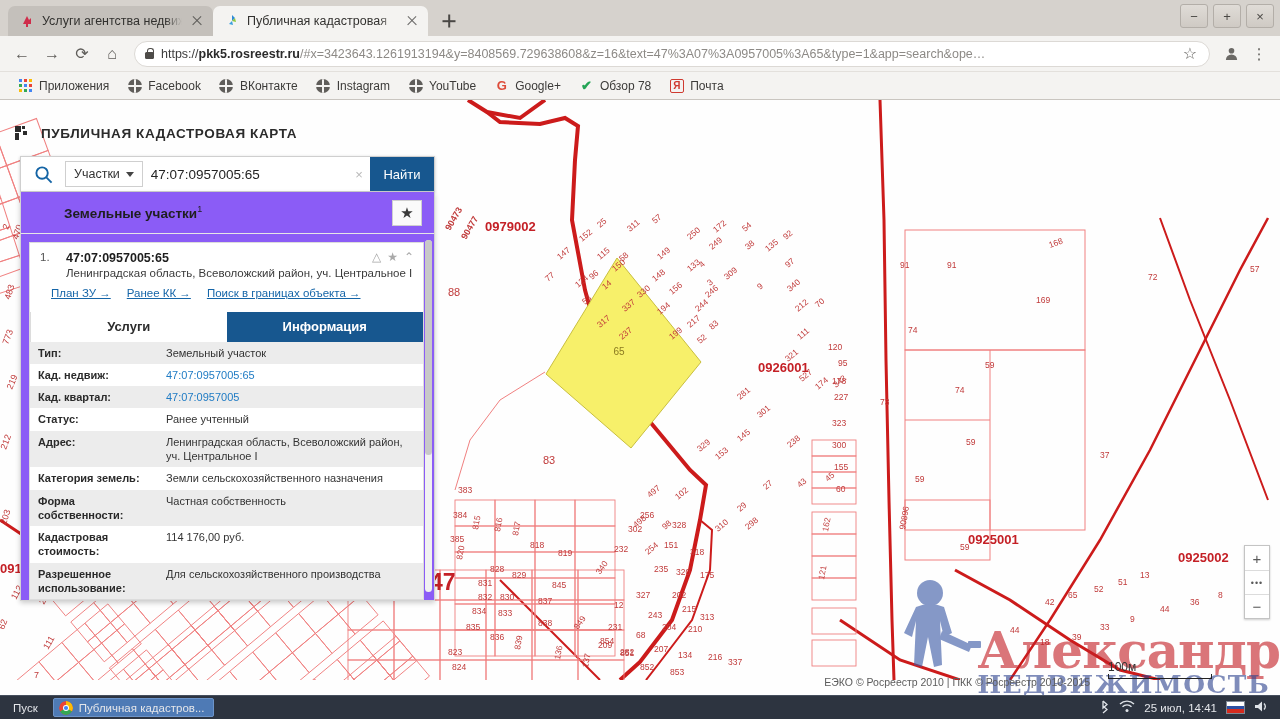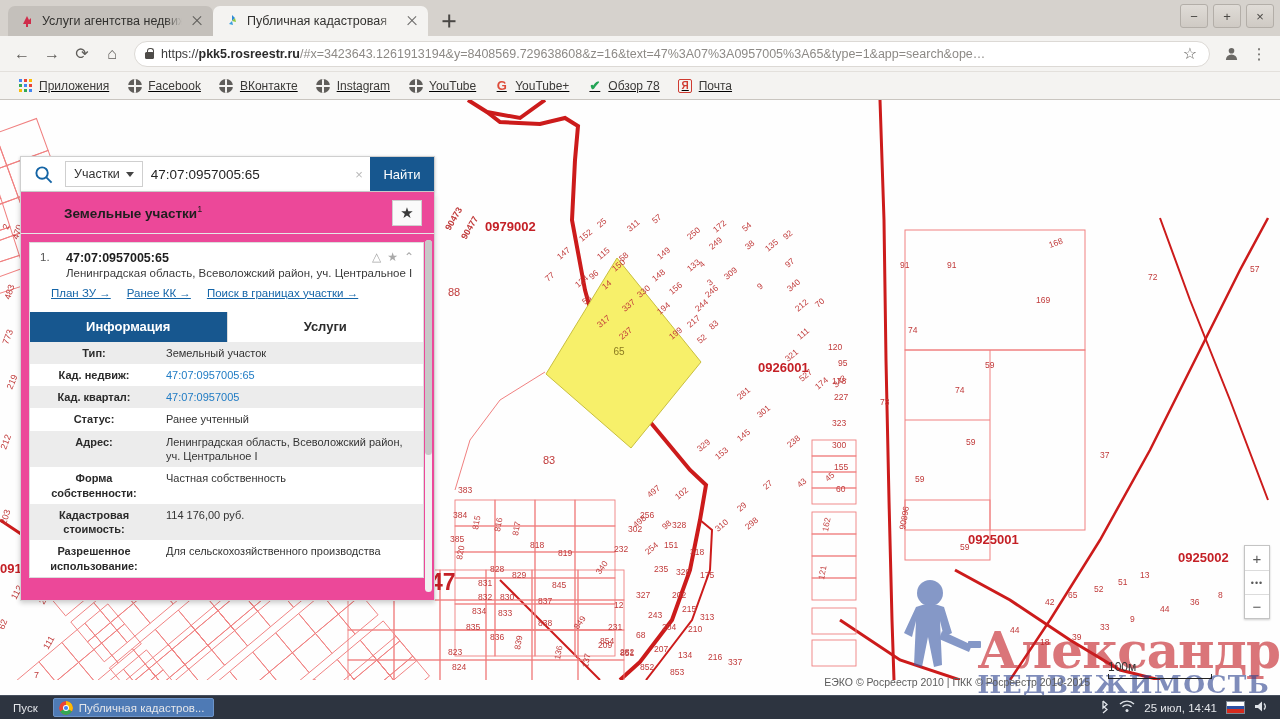--- a/index.html
+++ b/index.html
@@ -86,21 +86,21 @@
     font-size: 12.5px; color: #8d8a86; white-space: nowrap; overflow: hidden;
     flex: 1 1 auto;
   }
   .url b { color: #2b2b2b; font-weight: 700; }
   .url .dark { color: #3c3c3c; }
   .tbicon { width: 26px; height: 26px; display: flex; align-items: center; justify-content: center; color: #62605d; }
 
   
   .bookmarks {
     height: 28px; background: #f4f3f1; display: flex; align-items: center;
-    padding: 0 9px; gap: 0; border-bottom: 1px solid #c9c5c0; text-decoration: underline;
+    padding: 0 9px; gap: 0; border-bottom: 1px solid #c9c5c0;
   }
   .bm { display: flex; align-items: center; gap: 6px; padding: 0 9px; font-size: 12px; color: #3c3b39; height: 22px; }
   .bm-ico { width: 15px; height: 15px; flex: 0 0 15px; display: flex; align-items: center; justify-content: center; font-size: 11px; }
   .globe {
     width: 14px; height: 14px; border-radius: 50%;
     background: #5f5d5a; position: relative;
   }
   .globe::before {
     content: ""; position: absolute; left: 6px; top: 0; width: 2px; height: 14px; background: #f4f3f1;
     border-radius: 2px;
@@ -143,21 +143,21 @@
     flex: 1 1 auto; height: 34px; display: flex; align-items: center; padding: 0 8px;
     font-size: 13.5px; color: #232323;
   }
   .clearx { width: 22px; text-align: center; color: #b9b9b9; font-size: 13px; }
   .findbtn {
     width: 64px; height: 34px; background: #17578f; color: #fff; font-size: 13px;
     display: flex; align-items: center; justify-content: center; font-weight: 400;
   }
 
   .resultcard {
-    background: #ec4899; border: 1px solid #d3d3d3; border-top: none;
+    background: #8b5cf6; border: 1px solid #d3d3d3; border-top: none;
     box-shadow: 0 2px 5px rgba(0,0,0,.2);
   }
   .rc-head {
     height: 42px; display: flex; align-items: center; justify-content: space-between;
     padding: 0 12px 0 43px; border-bottom: 1px solid #e6e6e6;
   }
   .rc-head-title { font-size: 13.5px; font-weight: 700; color: #1f1f1f; }
   .rc-head-title sup { font-size: 9px; font-weight: 400; }
   .starbtn {
     width: 30px; height: 26px; border: 1px solid #cfcfcf; background: #fafafa;
@@ -179,21 +179,21 @@
     flex: 1 1 50%; display: flex; align-items: center; justify-content: center;
     font-size: 13px; font-weight: 700;
   }
   .tab2.on { background: #17578f; color: #fff; }
   .tab2.off { background: #fff; color: #2d2d2d; border-left: 1px solid #dcdcdc; }
 
   table.info { width: 100%; border-collapse: collapse; }
   table.info td { vertical-align: top; padding: 4px 8px; font-size: 11px; line-height: 1.3; }
   table.info tr:nth-child(odd) { background: #ececec; }
   table.info tr:nth-child(even) { background: #fff; }
-  table.info td.k { width: 128px; font-weight: 700; color: #2a2a2a; text-align: center; }
+  table.info td.k { width: 128px; font-weight: 700; color: #2a2a2a; }
   table.info td.v { color: #333; }
   table.info td.v.link { color: #1f7bc4; }
 
   .rc-scrollbar {
     position: absolute; right: 2px; top: 6px; width: 7px; height: 352px;
     background: #f1f1f1; border-radius: 4px;
   }
   .rc-thumb { position: absolute; left: 0; top: 0; width: 7px; height: 215px; background: #c8c8c8; border-radius: 4px; }
 
   
@@ -335,21 +335,21 @@
       <span>Instagram</span>
     </div>
     <div class="bm">
       <span class="bm-ico">
           <span class="globe"></span>
         </span>
       <span>YouTube</span>
     </div>
     <div class="bm">
       <span class="bm-ico gplus">G</span>
-      <span>YouTube+</span>
+      <span>Google+</span>
     </div>
     <div class="bm">
       <span class="bm-ico check">✔</span>
       <span>Обзор 78</span>
     </div>
     <div class="bm">
       <span class="bm-ico">
           <span class="ya">Я</span>
         </span>
       <span>Почта</span>
@@ -805,20 +805,31 @@
           <text x="485" y="131" font-size="13" fill="#c42026">0979002</text>
           <text x="758" y="272" font-size="13" fill="#c42026">0926001</text>
           <text x="968" y="444" font-size="13" fill="#c42026">0925001</text>
           <text x="1178" y="462" font-size="13" fill="#c42026">0925002</text>
           <text x="430" y="490" font-size="23" fill="#c42026">47</text>
           <text x="450" y="131" font-size="9" fill="#c03a3a" transform="rotate(-60 450 131)">90473</text>
           <text x="466" y="140" font-size="9" fill="#c03a3a" transform="rotate(-60 466 140)">90477</text>
         </g>
       </svg>
 
+      <div class="pkk-header">
+        <span class="pkk-logo">
+          <svg width="18" height="18" viewBox="0 0 18 18">
+            <rect x="1" y="2" width="6" height="6" fill="#2b2b2b"></rect>
+            <rect x="8" y="2" width="3" height="3" fill="#2b2b2b"></rect>
+            <rect x="1" y="9" width="4" height="7" fill="#2b2b2b"></rect>
+            <rect x="9" y="7" width="4" height="4" fill="#2b2b2b"></rect>
+          </svg>
+        </span>
+        <span class="pkk-title">ПУБЛИЧНАЯ КАДАСТРОВАЯ КАРТА</span>
+      </div>
 
       <div class="searchwrap">
         <div class="searchbar">
           <span class="search-ico">
             <svg width="19" height="19" viewBox="0 0 20 20">
                 <circle cx="8.5" cy="8.5" r="6" fill="none" stroke="#1464a5" stroke-width="2"></circle>
                 <line x1="13" y1="13" x2="18.5" y2="18.5" stroke="#1464a5" stroke-width="2"></line>
               </svg>
           </span>
           <div class="sel">
@@ -847,26 +858,26 @@
                 <div class="rc-cad">47:07:0957005:65</div>
                 <div class="rc-addr">Ленинградская область, Всеволожский район, уч. Центральное I</div>
                 <div class="rc-item-icons">
                   <span>△</span>
                   <span>★</span>
                   <span>⌃</span>
                 </div>
                 <div class="rc-links">
                   <a>План ЗУ →</a>
                   <a>Ранее КК →</a>
-                  <a>Поиск в границах участки →</a>
+                  <a>Поиск в границах объекта →</a>
                 </div>
               </div>
               <div class="tabs2">
+                <div class="tab2 off">Услуги</div>
                 <div class="tab2 on">Информация</div>
-                <div class="tab2 off">Услуги</div>
               </div>
               <table class="info">
                 <tbody>
                     <tr>
                   <td class="k">Тип:</td>
                   <td class="v">Земельный участок</td>
                 </tr>
                 <tr>
                   <td class="k">Кад. недвиж:</td>
                   <td class="v link">47:07:0957005:65</td>
@@ -875,20 +886,24 @@
                   <td class="k">Кад. квартал:</td>
                   <td class="v link">47:07:0957005</td>
                 </tr>
                 <tr>
                   <td class="k">Статус:</td>
                   <td class="v">Ранее учтенный</td>
                 </tr>
                 <tr>
                   <td class="k">Адрес:</td>
                   <td class="v">Ленинградская область, Всеволожский район, уч. Центральное I</td>
+                </tr>
+                <tr>
+                  <td class="k">Категория земель:</td>
+                  <td class="v">Земли сельскохозяйственного назначения</td>
                 </tr>
                 <tr>
                   <td class="k">Форма собственности:</td>
                   <td class="v">Частная собственность</td>
                 </tr>
                 <tr>
                   <td class="k">Кадастровая стоимость:</td>
                   <td class="v">114 176,00 руб.</td>
                 </tr>
                 <tr>

